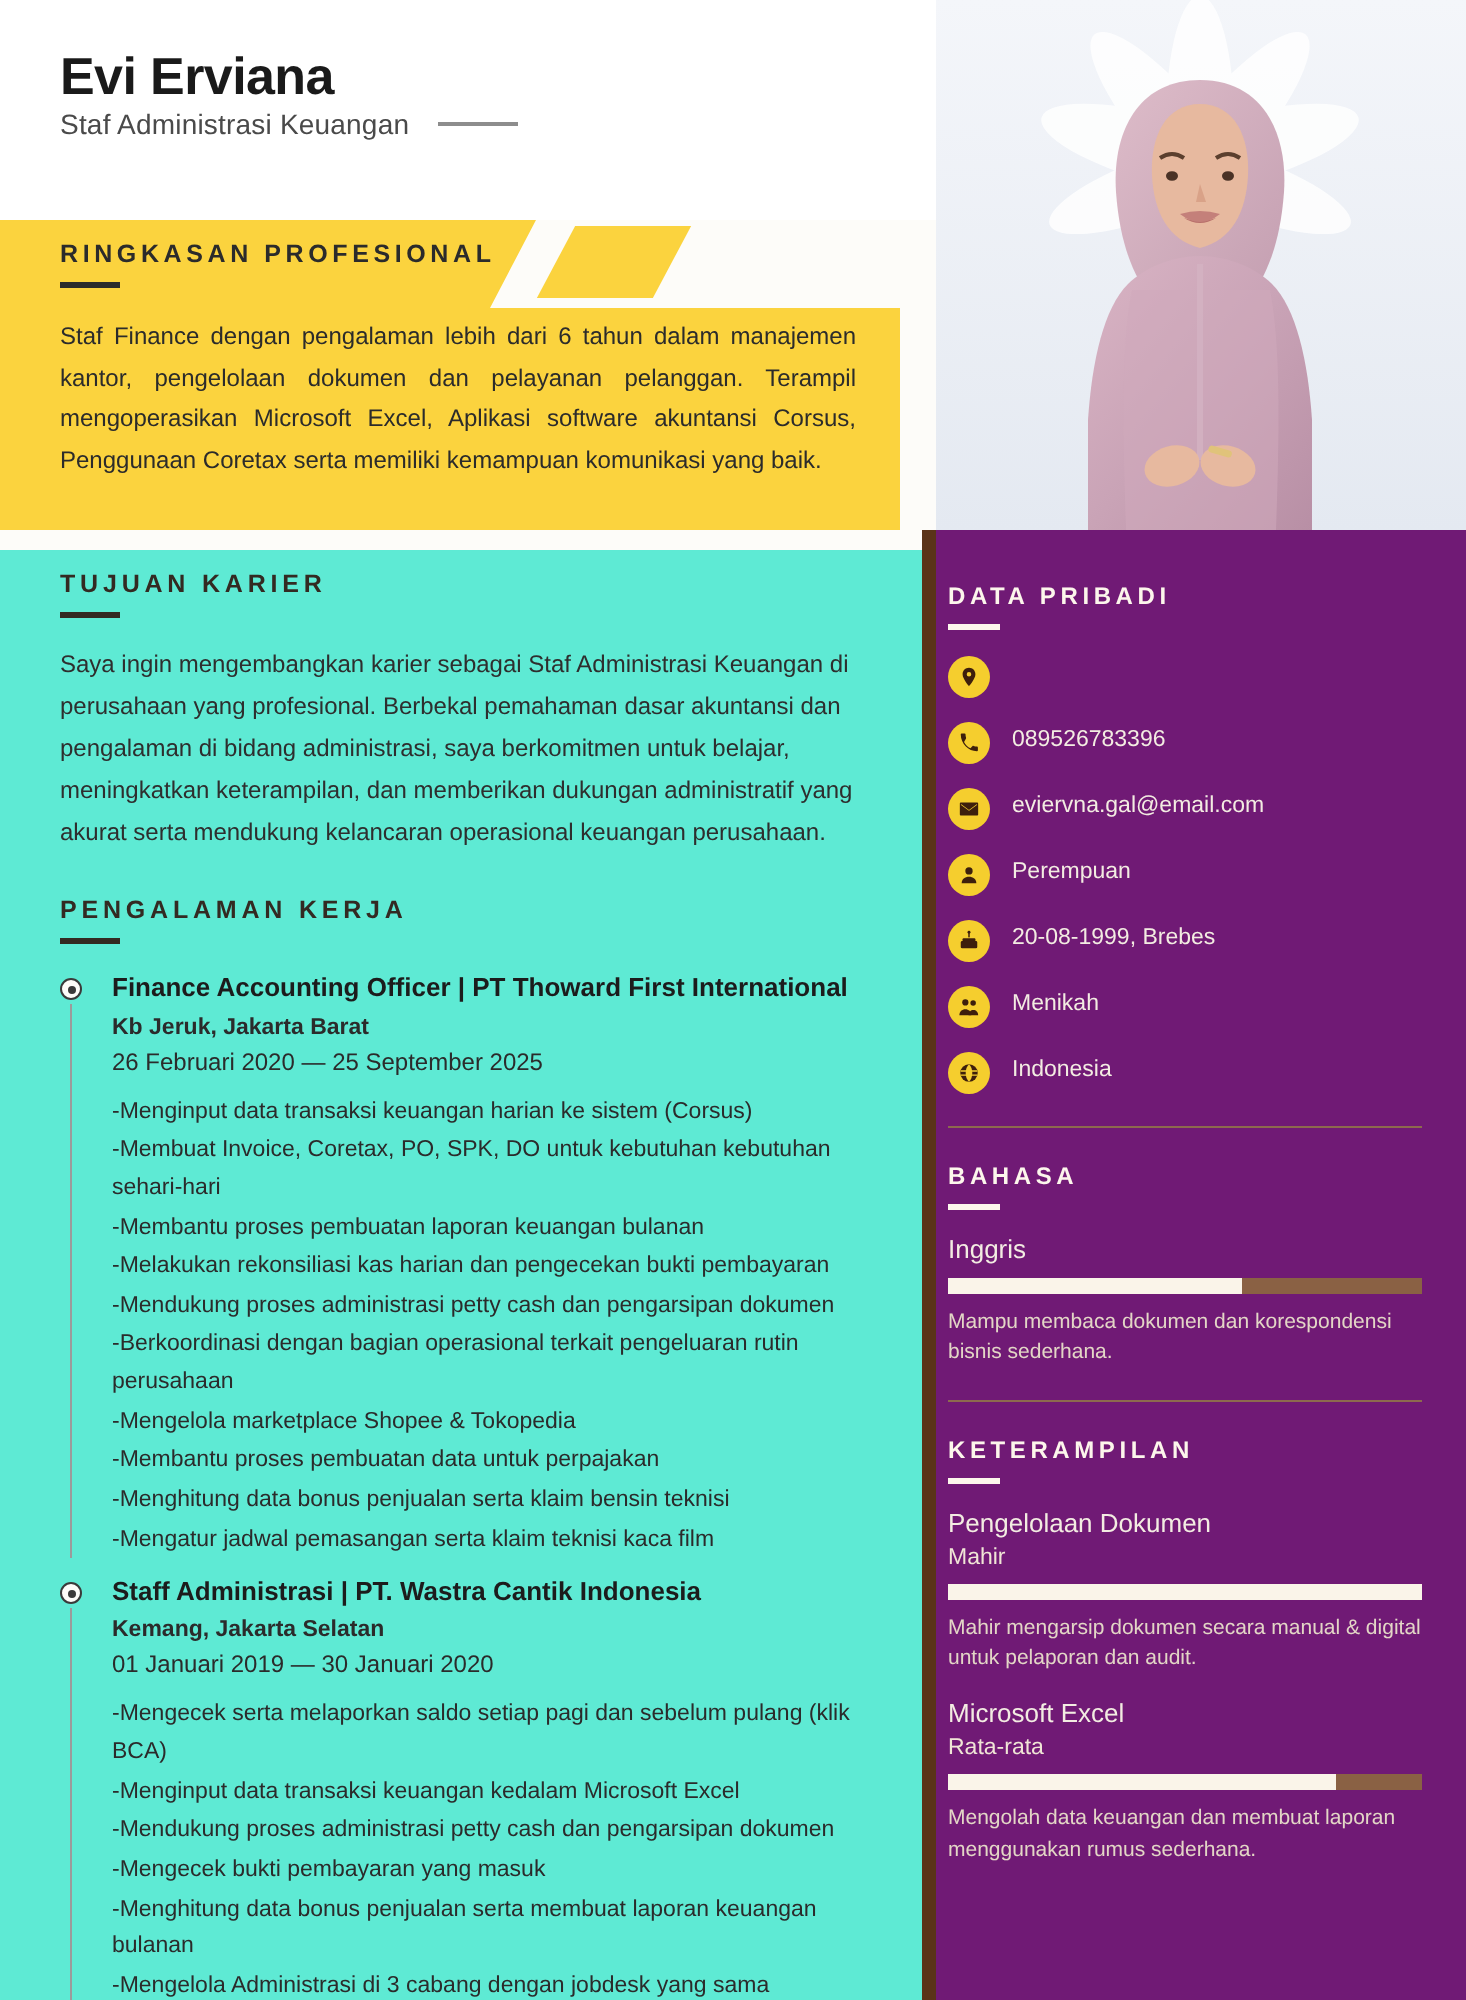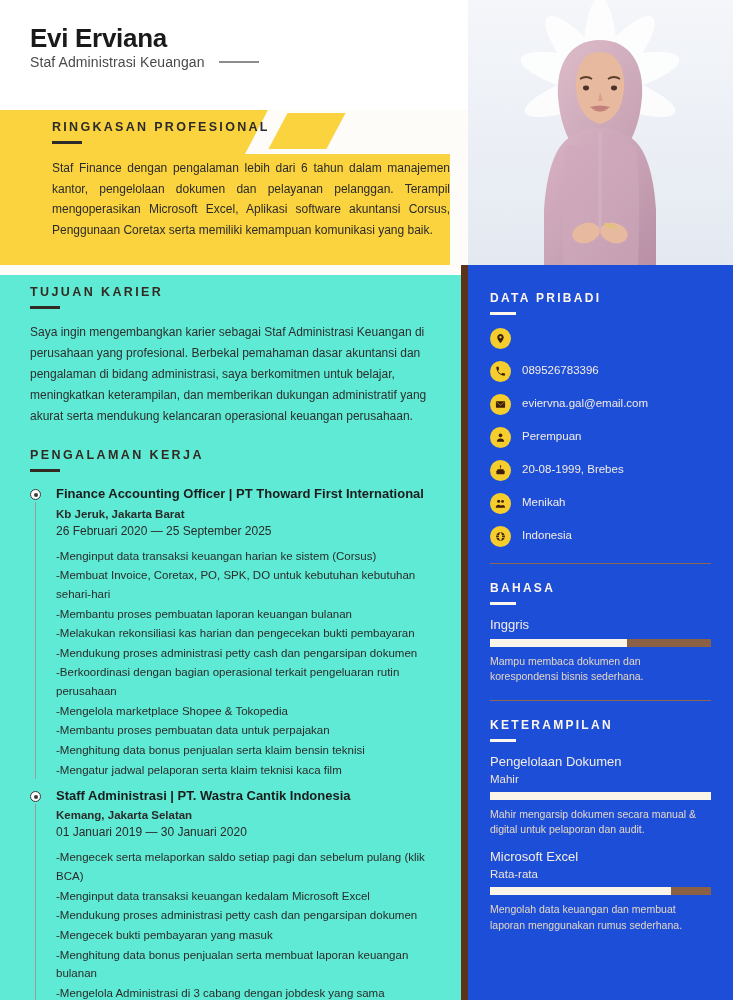--- a/index.html
+++ b/index.html
@@ -13,22 +13,22 @@
     width: 733px; height: 1000px;
     overflow: hidden;
     background: #fdfcf9;
   }
 
   
   .right-col {
     position: absolute;
     left: 468px; top: 265px;
     width: 265px; height: 735px;
-    background: #1d4ed8;
-    padding: 26px 22px 0 22px;
+    background: #701a75;
+    padding: 26px 22px 0 6px;
   }
   .edge-strip {
     position: absolute;
     left: 461px; top: 265px;
     width: 7px; height: 735px;
     background: #5a3318;
   }
 
   
   .photo {
@@ -88,21 +88,20 @@
     position: absolute;
     left: 278px; top: 3px;
     width: 58px; height: 36px;
     background: #fbd33e;
     transform: skewX(-28deg);
   }
   .summary-inner {
     position: absolute;
     left: 30px; top: 10px;
     width: 400px;
-    margin-left: 22px;
   }
   .summary-title {
     font-size: 12.5px;
     font-weight: bold;
     letter-spacing: 2.3px;
     color: #2b2b2b;
   }
   .summary-underline {
     width: 30px; height: 3px;
     background: #2b2b2b;
@@ -362,21 +361,21 @@
             <div class="job-bullets">
               <div class="bullet">-Menginput data transaksi keuangan harian ke sistem (Corsus)</div>
               <div class="bullet">-Membuat Invoice, Coretax, PO, SPK, DO untuk kebutuhan kebutuhan sehari-hari</div>
               <div class="bullet">-Membantu proses pembuatan laporan keuangan bulanan</div>
               <div class="bullet">-Melakukan rekonsiliasi kas harian dan pengecekan bukti pembayaran</div>
               <div class="bullet">-Mendukung proses administrasi petty cash dan pengarsipan dokumen</div>
               <div class="bullet">-Berkoordinasi dengan bagian operasional terkait pengeluaran rutin perusahaan</div>
               <div class="bullet">-Mengelola marketplace Shopee &amp; Tokopedia</div>
               <div class="bullet">-Membantu proses pembuatan data untuk perpajakan</div>
               <div class="bullet">-Menghitung data bonus penjualan serta klaim bensin teknisi</div>
-              <div class="bullet">-Mengatur jadwal pelaporan serta klaim teknisi kaca film</div>
+              <div class="bullet">-Mengatur jadwal pemasangan serta klaim teknisi kaca film</div>
             </div>
           </div>
           <div class="job">
             <span class="job-marker"></span>
             <span class="job-line" style="height: 198px;"></span>
             <div class="job-title">Staff Administrasi | PT. Wastra Cantik Indonesia</div>
             <div class="job-place">Kemang, Jakarta Selatan</div>
             <div class="job-dates">01 Januari 2019  —  30 Januari 2020</div>
             <div class="job-bullets">
               <div class="bullet">-Mengecek serta melaporkan saldo setiap pagi dan sebelum pulang (klik BCA)</div>

